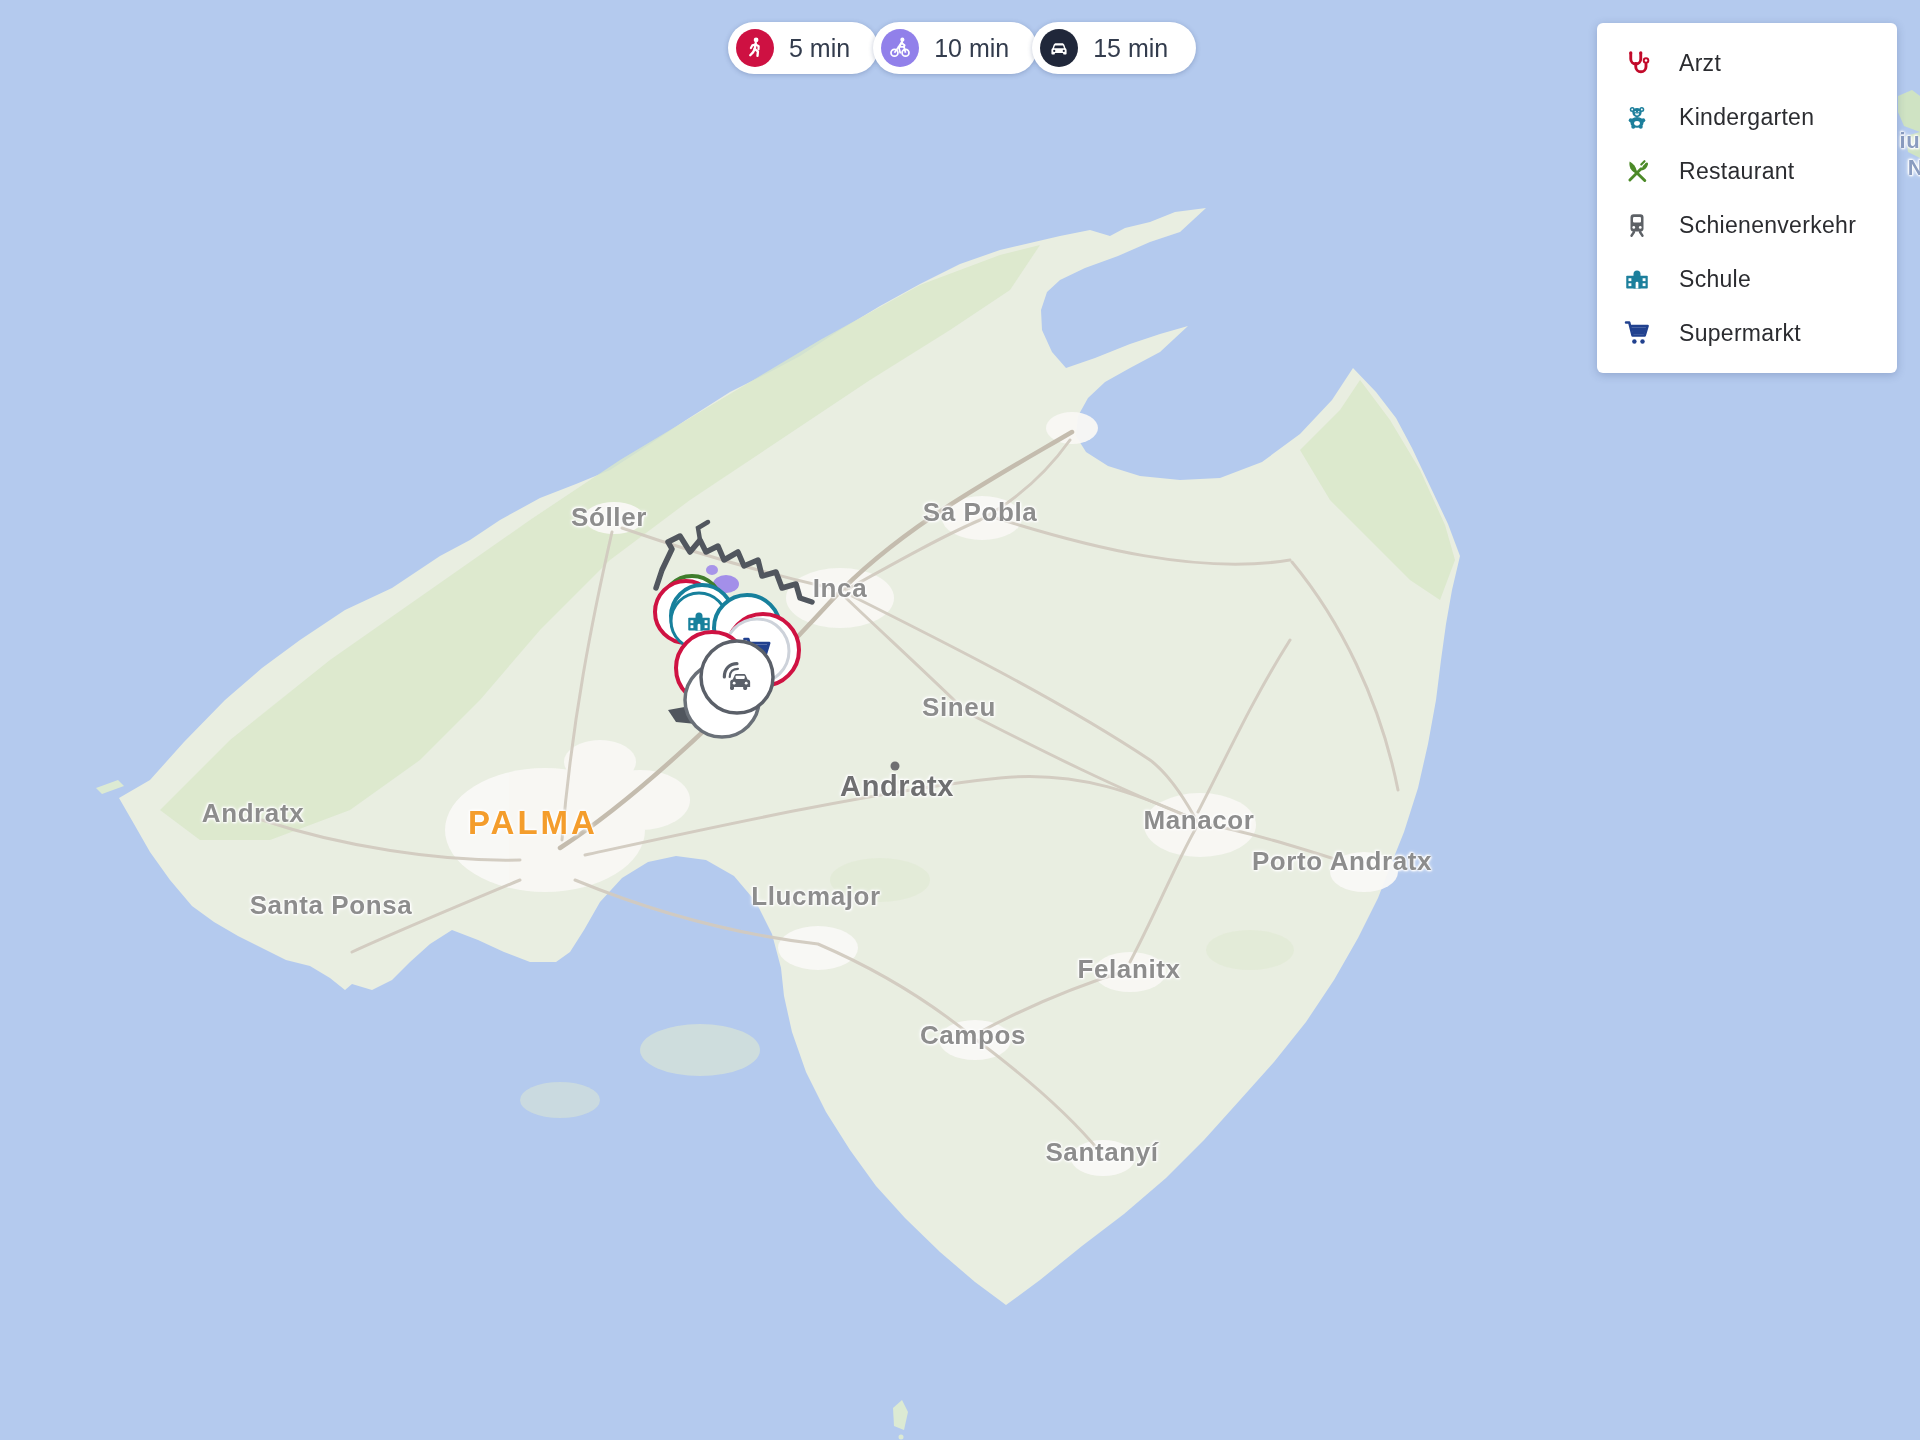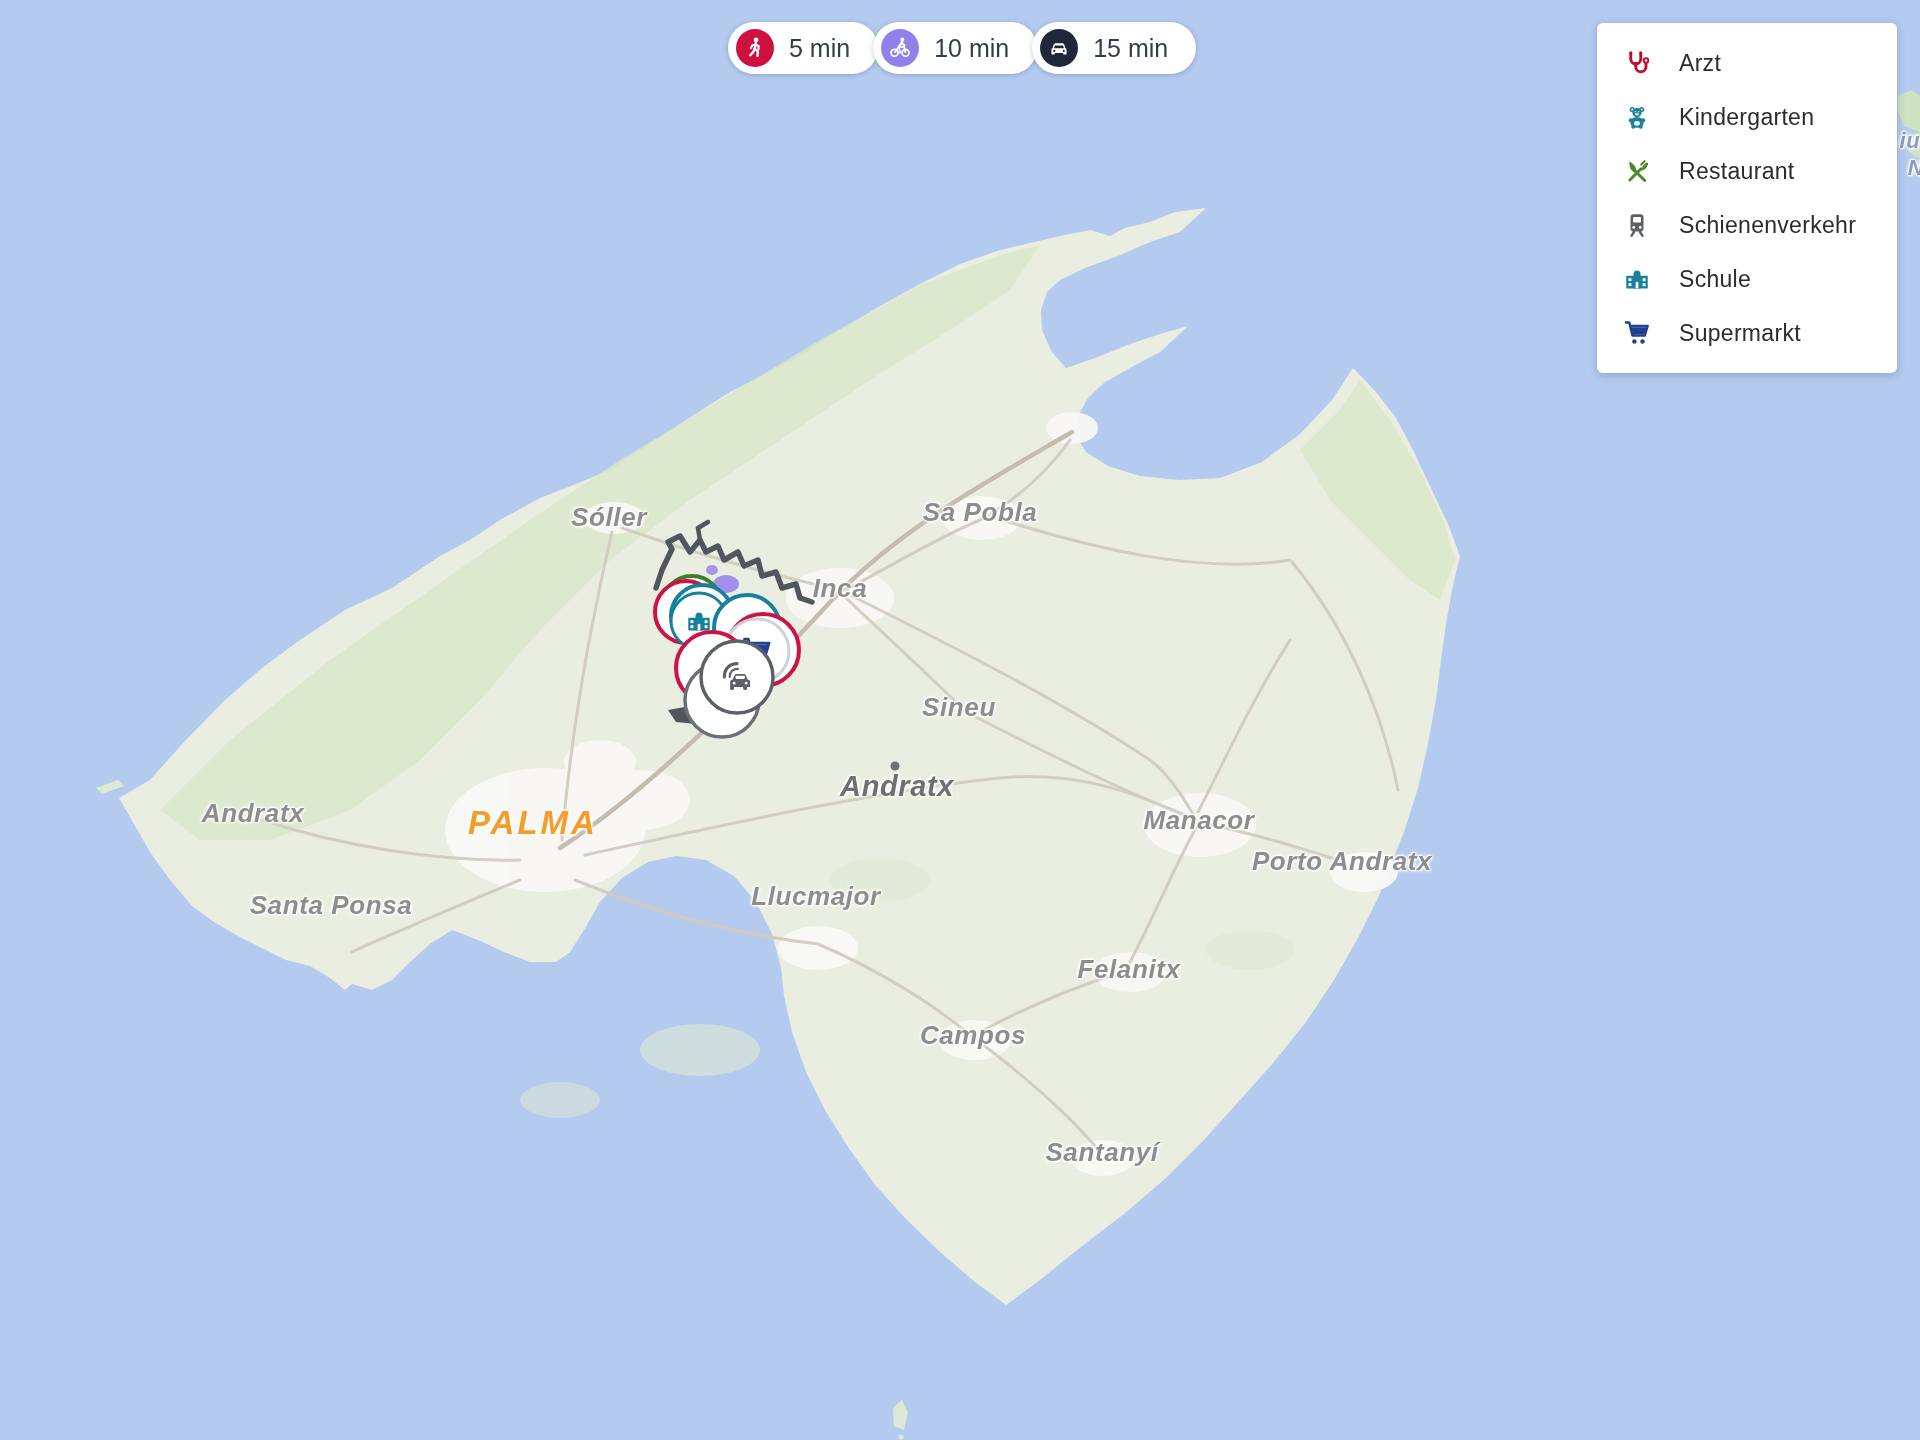--- a/index.html
+++ b/index.html
@@ -3,21 +3,21 @@
 <meta charset="utf-8">
 <style>
   html,body{margin:0;padding:0;background:#b4caee;}
   .stage{position:relative;width:1920px;height:1440px;overflow:hidden;
          font-family:"Liberation Sans",sans-serif;background:#b4caee;}
   .stage svg.mapsvg{position:absolute;inset:0;display:block;}
 
   
   .maplabel{position:absolute;transform:translate(-50%,-50%);
     color:#8d8d8d;font-size:26px;font-weight:600;letter-spacing:.6px;white-space:nowrap;
-    text-shadow:0 0 2px #fff,0 0 3px #fff,0 0 5px #fff,1px 1px 2px #fff,-1px -1px 2px #fff;font-style:italic;}
+    text-shadow:0 0 2px #fff,0 0 3px #fff,0 0 5px #fff,1px 1px 2px #fff,-1px -1px 2px #fff;}
   .maplabel.big{font-size:29px;font-weight:700;color:#6f6f71;}
   .maplabel.palma{font-size:33px;font-weight:700;color:#f49d2c;letter-spacing:3px;}
   .maplabel.frag{font-size:22px;color:#8a9cc0;font-weight:600;}
 
   
   .chips{position:absolute;left:728px;top:22px;display:flex;z-index:30;}
   .chip{height:52px;border-radius:26px;background:#fff;display:flex;align-items:center;
         padding:0 28px 0 8px;gap:15px;box-shadow:0 1px 5px rgba(40,60,110,.28);}
   .chip+.chip{margin-left:-5px;}
   .chip .disc{width:38px;height:38px;border-radius:50%;display:flex;align-items:center;justify-content:center;flex:0 0 auto;}

